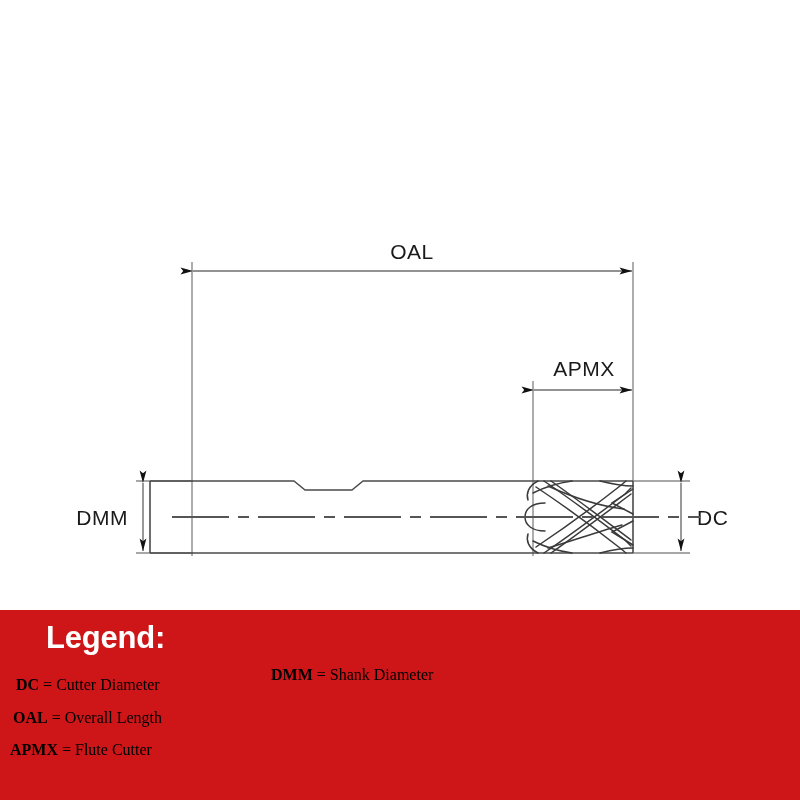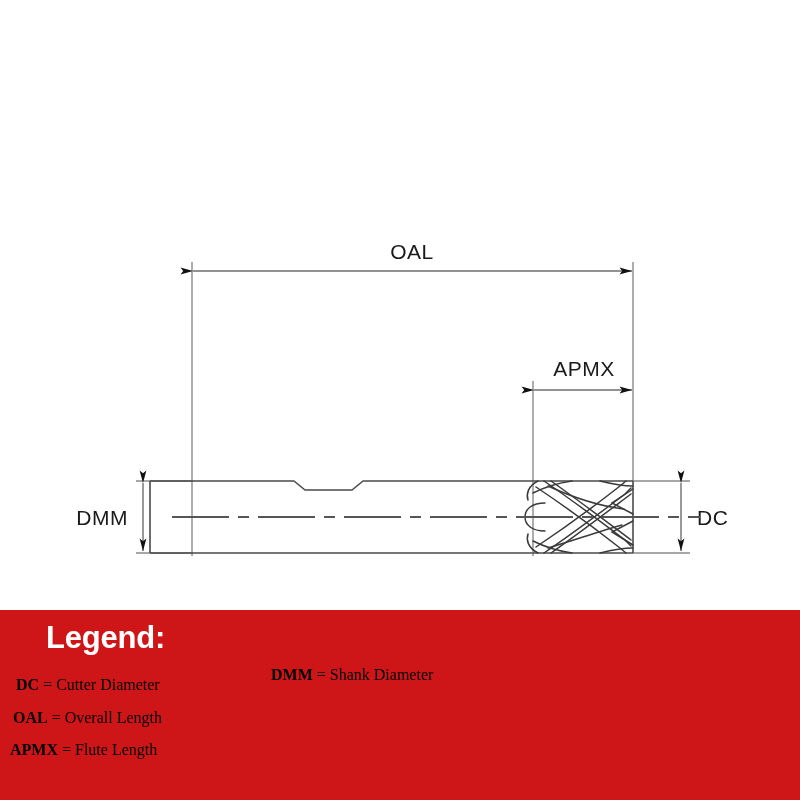--- a/index.html
+++ b/index.html
@@ -181,18 +181,18 @@
 
     <div class="legend-row" id="legend-row-1b">
       <span class="abbr">DMM</span><span class="eq"> = </span><span class="desc">Shank Diameter</span>
     </div>
 
     <div class="legend-row" id="legend-row-2">
       <span class="abbr">OAL</span><span class="eq"> = </span><span class="desc">Overall Length</span>
     </div>
 
     <div class="legend-row" id="legend-row-3">
-      <span class="abbr">APMX</span><span class="eq"> = </span><span class="desc">Flute Length</span>
+      <span class="abbr">APMX</span><span class="eq"> = </span><span class="desc">Flute Cutter</span>
     </div>
 
   </div>
 
 </div>
 
 </body></html>

